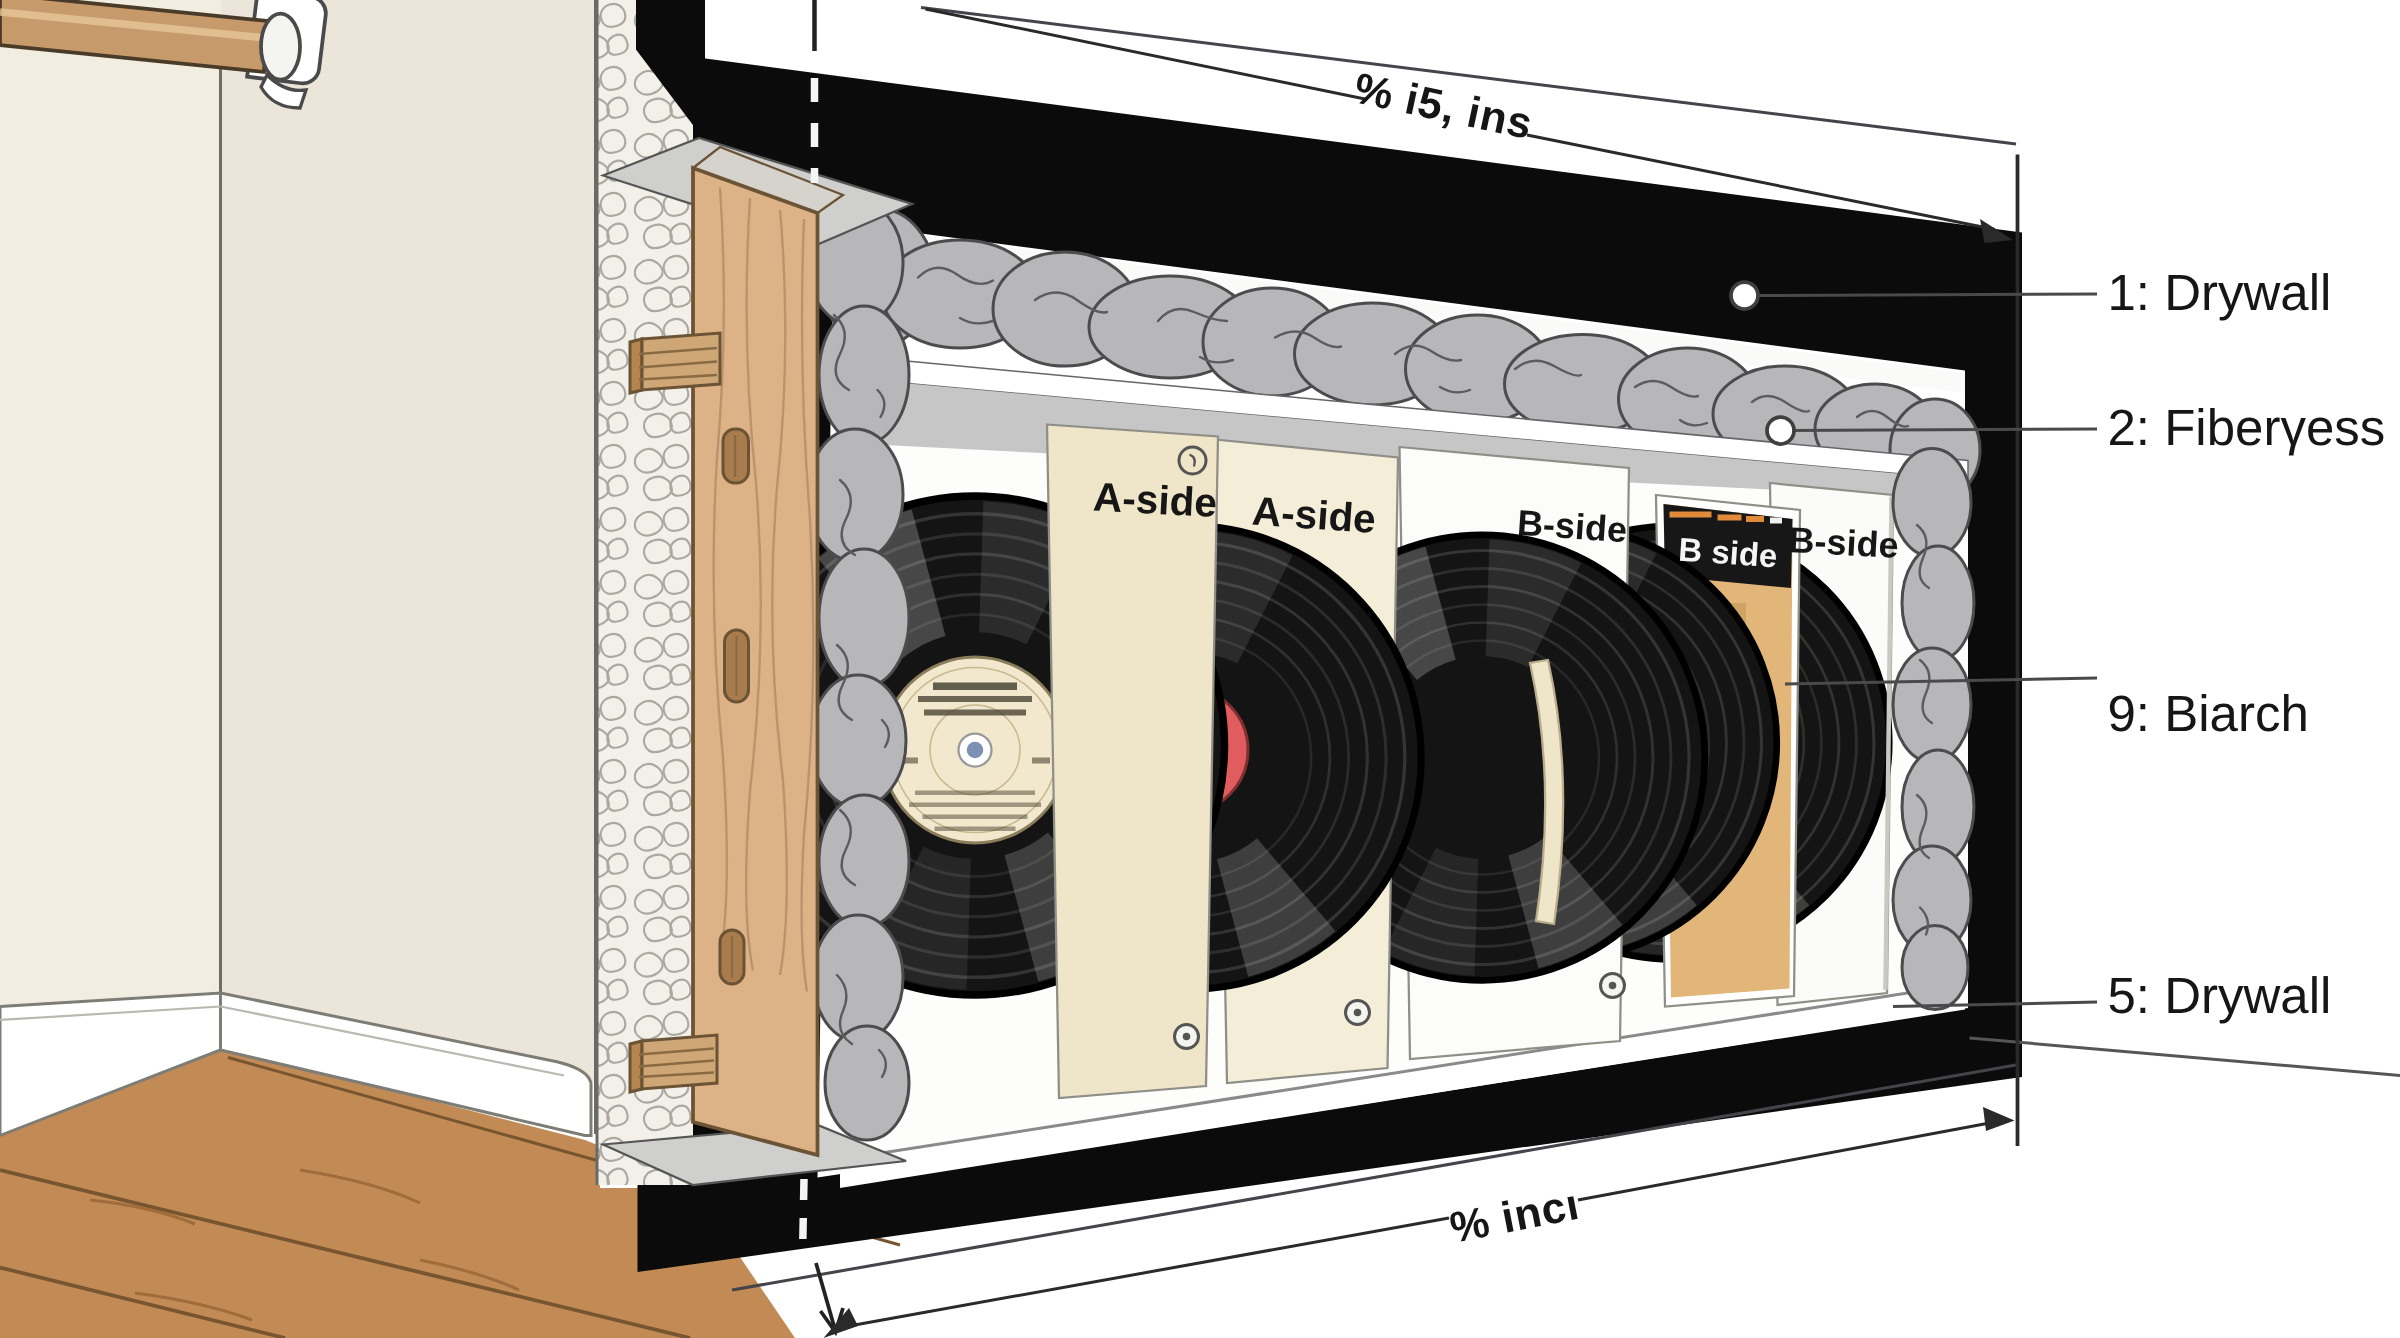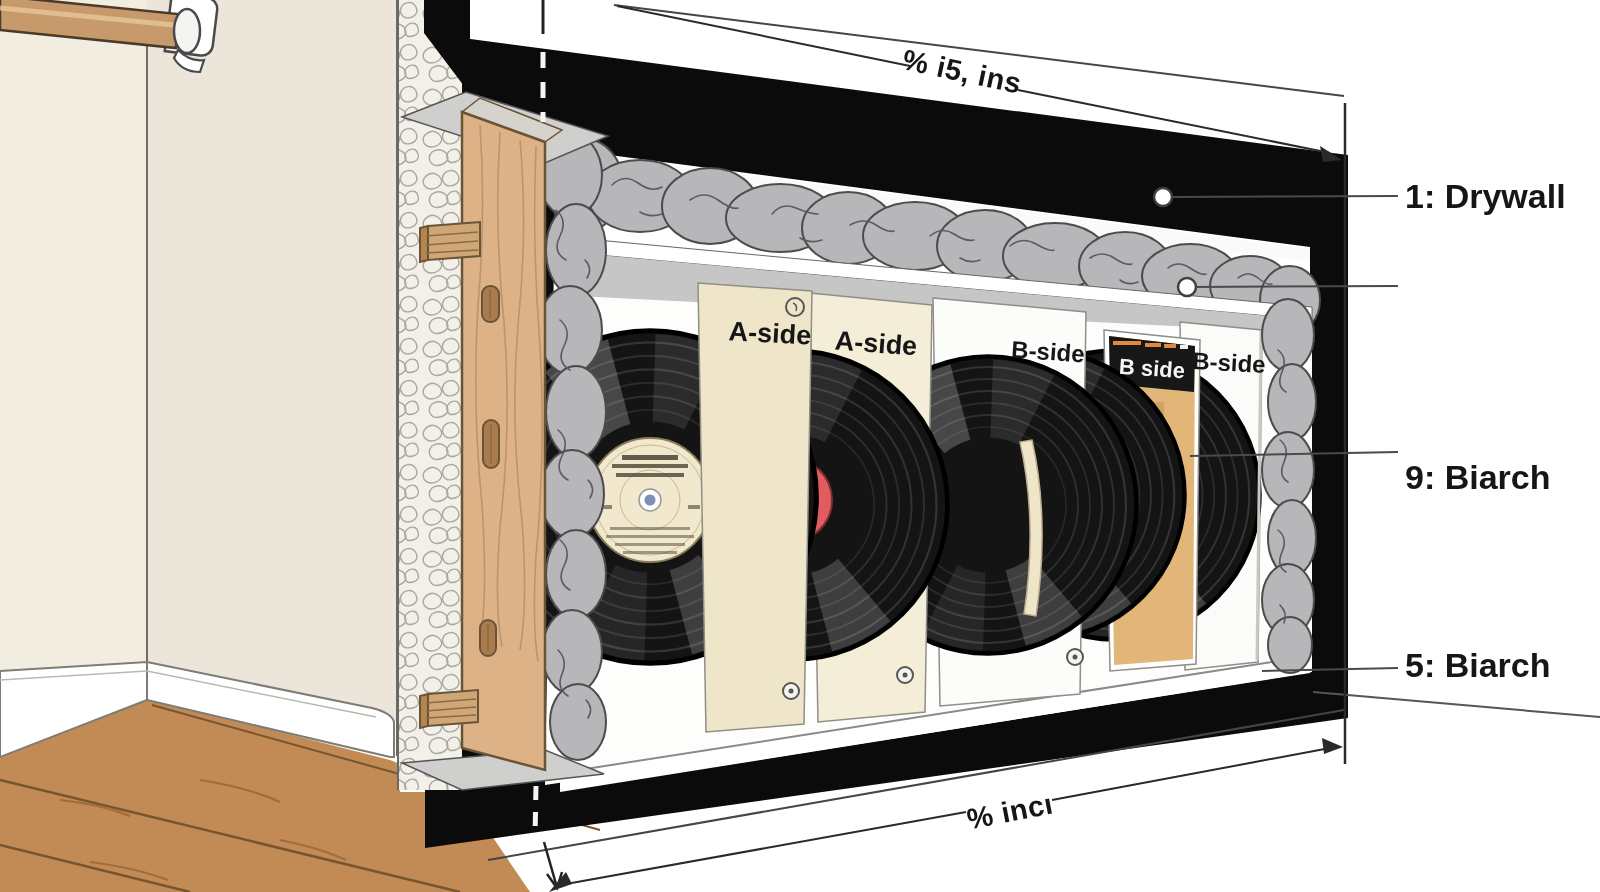--- a/index.html
+++ b/index.html
@@ -1,21 +1,21 @@
 <!DOCTYPE html>
 <html><head>
 <meta charset="utf-8">
 <style>
   html,body{margin:0;padding:0;background:#ffffff;}
   #stage{position:relative;width:1600px;height:892px;overflow:hidden;background:#ffffff;
          font-family:"Liberation Sans",sans-serif;}
   #stage svg{position:absolute;left:0;top:0;}
   .txt{position:absolute;white-space:nowrap;color:#161616;transform:translate(-50%,-50%);}
   .dim{font-size:29px;font-weight:600;letter-spacing:.5px;}
-  .callout{font-size:34px;font-weight:700;transform:translate(0,-50%);text-align:center;}
+  .callout{font-size:34px;font-weight:400;transform:translate(0,-50%);text-align:center;}
   .sleeve-lbl{font-size:27px;font-weight:700;}
   .sleeve-lbl.small{font-size:24px;}
   .sleeve-lbl.ondark{color:#f5f5f5;font-size:22px;}
 </style>
 </head>
 <body>
 
 <div id="stage">
 <svg width="1600" height="892" viewBox="0 0 1600 892">
   <defs>
@@ -319,21 +319,22 @@
     </g>
     <circle cx="1163" cy="197" r="9" fill="#ffffff" stroke="#3f3f3f" stroke-width="2.5"></circle>
     <circle cx="1187" cy="287" r="9" fill="#ffffff" stroke="#3f3f3f" stroke-width="2.5"></circle>
   </g>
 </svg>
 
 <div class="txt dim" style="left:962px;top:72px;transform:translate(-50%,-50%) rotate(12deg);">% i5, ins</div>
 <div class="txt dim" style="left:1010px;top:812px;transform:translate(-50%,-50%) rotate(-11deg);">% incı</div>
 
 <div class="txt callout" style="left:1405px;top:196px;transform:translate(0,-50%);">1: Drywall</div>
+<div class="txt callout" style="left:1405px;top:286px;transform:translate(0,-50%);">2: Fiberγess</div>
 <div class="txt callout" style="left:1405px;top:477px;transform:translate(0,-50%);">9: Biarch</div>
-<div class="txt callout" style="left:1405px;top:665px;transform:translate(0,-50%);">5: Biarch</div>
+<div class="txt callout" style="left:1405px;top:665px;transform:translate(0,-50%);">5: Drywall</div>
 
 <div class="txt sleeve-lbl" style="left:770px;top:334px;transform:translate(-50%,-50%) rotate(3deg);">A-side</div>
 <div class="txt sleeve-lbl" style="left:876px;top:344px;transform:translate(-50%,-50%) rotate(4deg);">A-side</div>
 <div class="txt sleeve-lbl small" style="left:1048px;top:352px;transform:translate(-50%,-50%) rotate(4deg);">B-side</div>
 <div class="txt sleeve-lbl ondark" style="left:1152px;top:369px;transform:translate(-50%,-50%) rotate(4deg);">B side</div>
 <div class="txt sleeve-lbl small" style="left:1229px;top:363px;transform:translate(-50%,-50%) rotate(3deg);">B-side</div>
 </div>
 
 </body></html>

